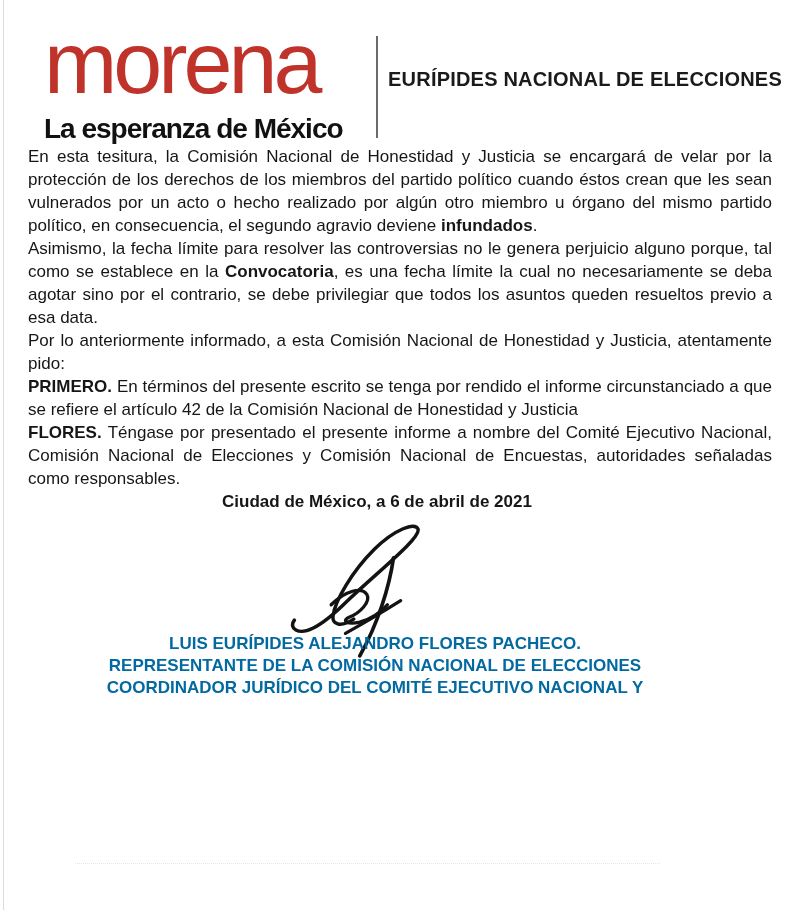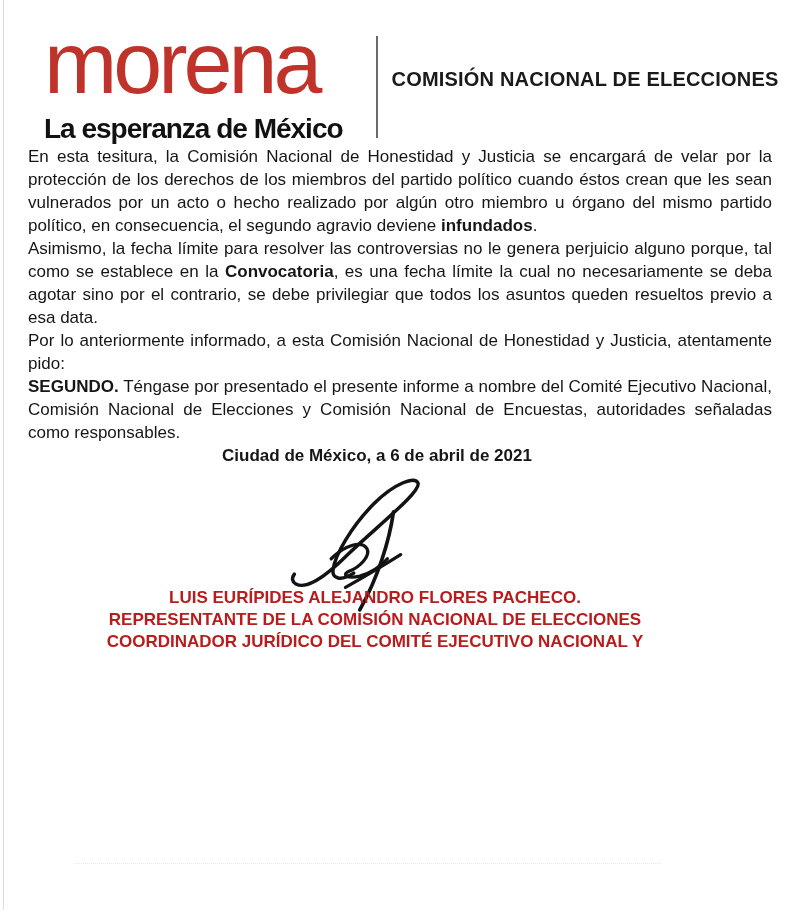--- a/index.html
+++ b/index.html
@@ -49,47 +49,48 @@
 
   
   .signature-block{
     text-align:center;margin:10px 0 -34px;
     transform:translateX(-30px);
   }
   .signature-svg{width:168px;height:138px;}
 
   .signatory{
     text-align:center;font-weight:bold;font-size:17px;line-height:22px;
-    transform:translateX(-25px);color:#b91c1c;
+    transform:translateX(-25px);color:#0369a1;
   }
 </style>
 </head>
 <body>
 
 <div class="scan-edge"></div>
 
 <header class="header">
   <div class="logo-block">
     <div class="wordmark">morena</div>
     <div class="tagline">La esperanza de México</div>
   </div>
   <div class="header-divider"></div>
-  <div class="commission">COMISIÓN NACIONAL DE ELECCIONES</div>
+  <div class="commission">EURÍPIDES NACIONAL DE ELECCIONES</div>
 </header>
 
 <main class="letter">
 
   <p class="p1"><span>En esta tesitura, la Comisión Nacional de Honestidad y Justicia se encargará de velar por la protección de los derechos de los miembros del partido político cuando éstos crean que les sean vulnerados por un acto o hecho realizado por algún otro miembro u órgano del mismo partido político, en consecuencia, el segundo agravio deviene </span><b>infundados</b><span>.</span></p>
 
   <p class="p2"><span>Asimismo, la fecha límite para resolver las controversias no le genera perjuicio alguno porque, tal como se establece en la </span><b>Convocatoria</b><span>, es una fecha límite la cual no necesariamente se deba agotar sino por el contrario, se debe privilegiar que todos los asuntos queden resueltos previo a esa data.</span></p>
 
   <p class="p3">Por lo anteriormente informado, a esta Comisión Nacional de Honestidad y Justicia, atentamente pido:</p>
 
+  <p class="p4"><b>PRIMERO.</b><span> En términos del presente escrito se tenga por rendido el informe circunstanciado a que se refiere el artículo 42 de la Comisión Nacional de Honestidad y Justicia</span></p>
 
-  <p class="p5"><b>SEGUNDO.</b><span> Téngase por presentado el presente informe a nombre del Comité Ejecutivo Nacional, Comisión Nacional de Elecciones y Comisión Nacional de Encuestas, autoridades señaladas como responsables.</span></p>
+  <p class="p5"><b>FLORES.</b><span> Téngase por presentado el presente informe a nombre del Comité Ejecutivo Nacional, Comisión Nacional de Elecciones y Comisión Nacional de Encuestas, autoridades señaladas como responsables.</span></p>
 
   <p class="dateline">Ciudad de México, a 6 de abril de 2021</p>
 
   <div class="signature-block">
     <svg class="signature-svg" viewBox="0 0 160 135" fill="none" xmlns="http://www.w3.org/2000/svg">
       <path d="M6,95 C0,103 10,110 24,103 C34,98 44,90 58,76 C92,44 130,14 127,6 C124,-1 104,6 84,26 C62,48 46,76 44,90 C42,100 52,102 64,94" stroke="#131313" stroke-width="3.4" stroke-linecap="round"></path>
       <path d="M42,80 C56,66 72,62 77,70 C81,77 70,88 60,92 C52,95 57,100 70,97 C80,94 90,88 97,80" stroke="#131313" stroke-width="3.2" stroke-linecap="round"></path>
       <path d="M103,34 C99,62 88,98 70,130" stroke="#131313" stroke-width="3.6" stroke-linecap="round"></path>
       <path d="M56,108 C74,98 94,86 110,76" stroke="#131313" stroke-width="3.2" stroke-linecap="round"></path>
     </svg>

